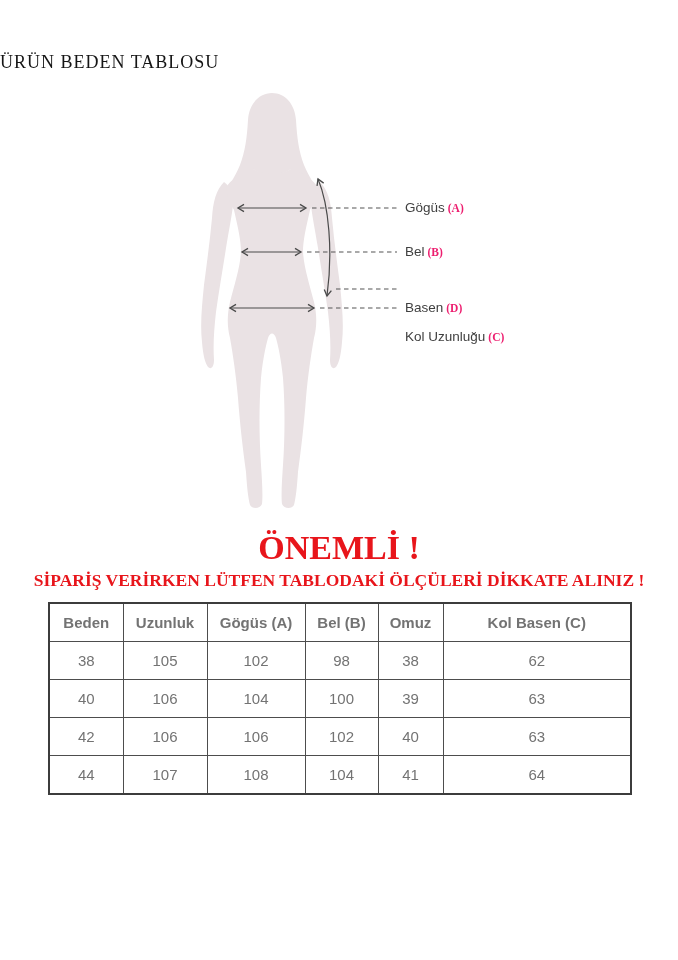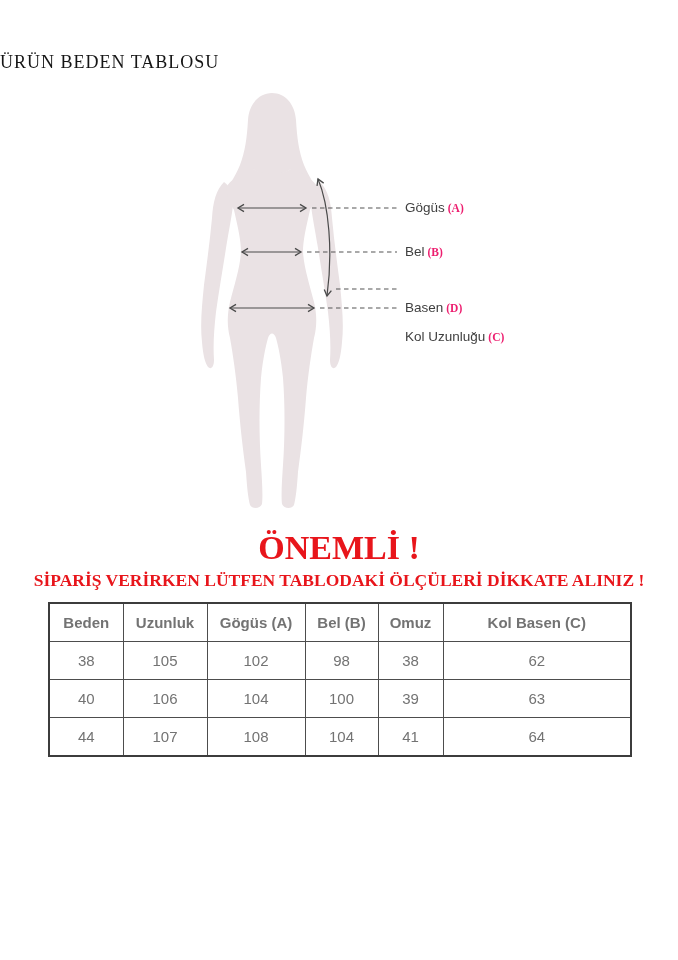--- a/index.html
+++ b/index.html
@@ -168,20 +168,28 @@
       </tr>
       <tr>
         <td>40</td>
         <td>106</td>
         <td>104</td>
         <td>100</td>
         <td>39</td>
         <td>63</td>
       </tr>
       <tr>
+        <td>42</td>
+        <td>106</td>
+        <td>106</td>
+        <td>102</td>
+        <td>40</td>
+        <td>63</td>
+      </tr>
+      <tr>
         <td>44</td>
         <td>107</td>
         <td>108</td>
         <td>104</td>
         <td>41</td>
         <td>64</td>
       </tr>
     </tbody>
   </table>
 

